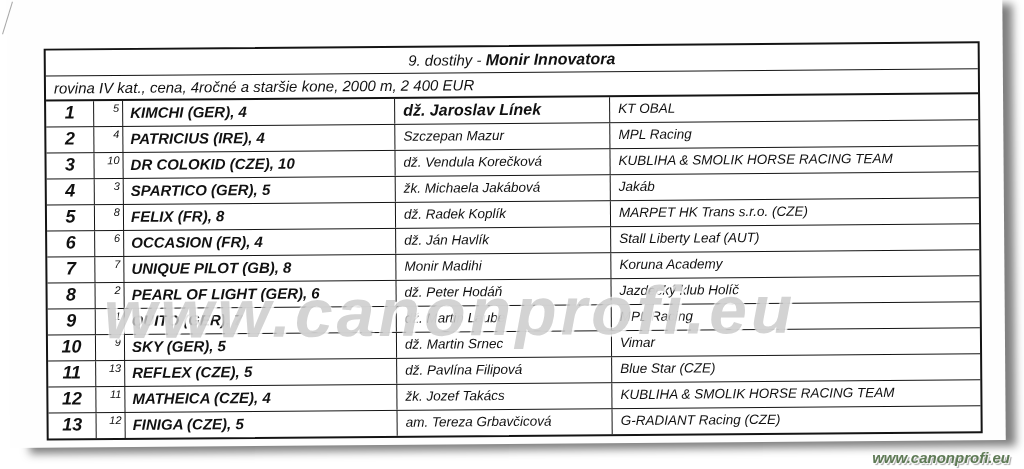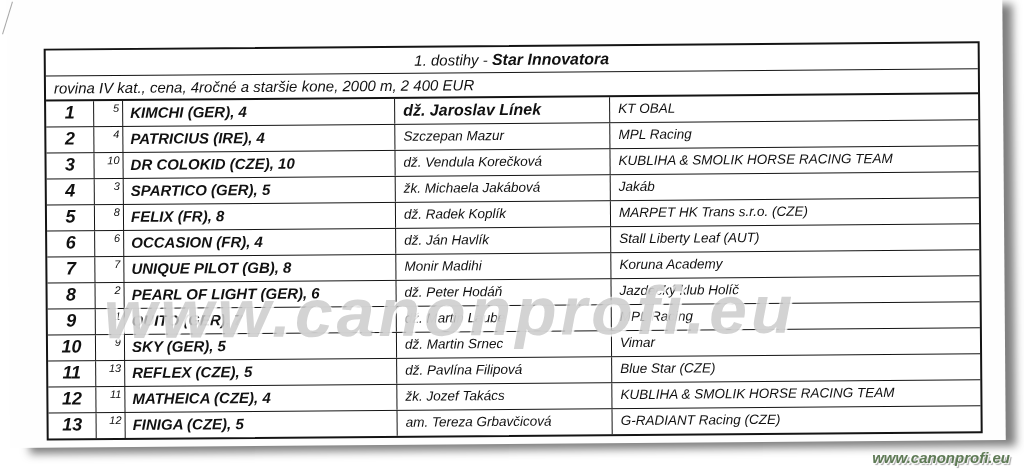--- a/index.html
+++ b/index.html
@@ -125,21 +125,21 @@
     color: #5e7a55;
     text-shadow: 1px 1px 0 #f6f6f6, 2px 2px 1px #a8a8a8;
   }
 </style>
 </head>
 <body>
 
 <div class="scene">
   <div class="page">
     <div class="race-table">
-      <div class="title-row"><span>1. dostihy - </span><span class="title-name">Star Innovatora</span></div>
+      <div class="title-row"><span>9. dostihy - </span><span class="title-name">Monir Innovatora</span></div>
       <div class="cond-row">rovina IV kat., cena, 4ročné a staršie kone, 2000 m, 2 400 EUR</div>
       <div id="rows">
           <div class="row">
     <div class="c-no">1</div>
     <div class="c-draw">5</div>
     <div class="c-horse">KIMCHI (GER), 4</div>
     <div class="c-rider rider-bold">dž. Jaroslav Línek</div>
     <div class="c-owner">KT OBAL</div>
   </div>
           <div class="row">

